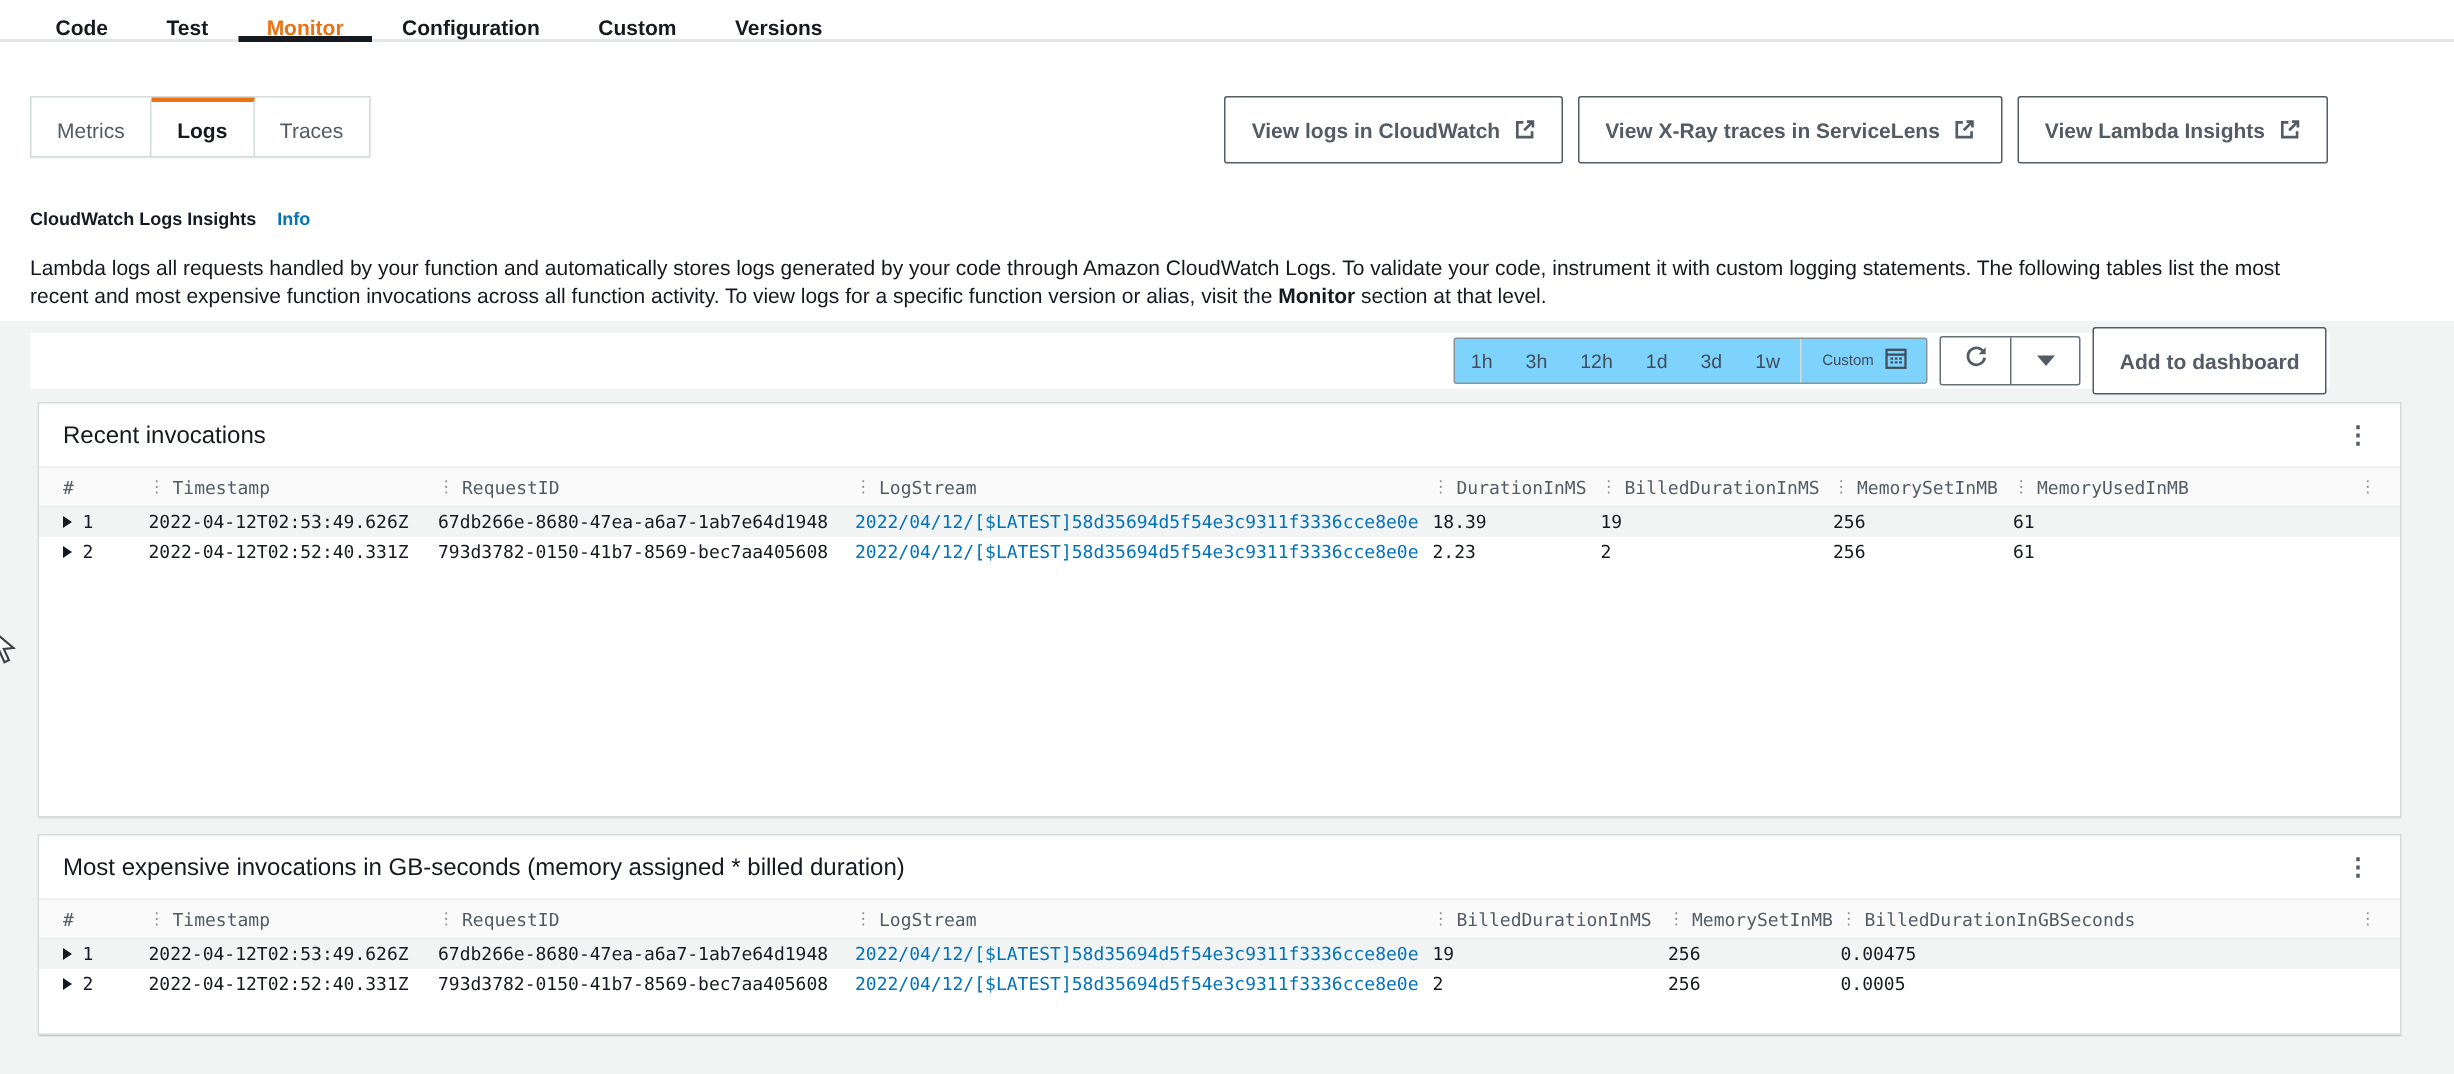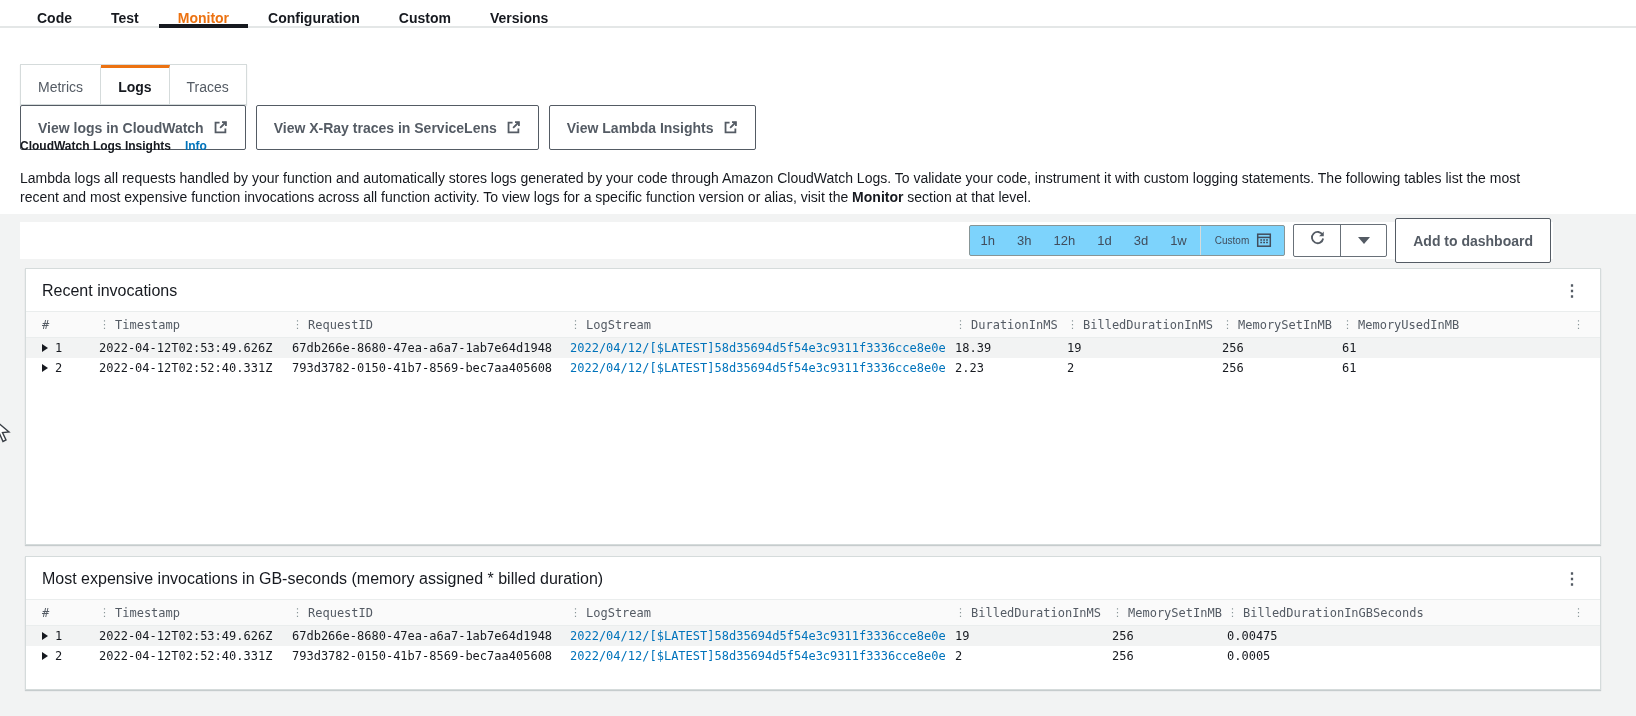--- a/index.html
+++ b/index.html
@@ -13,21 +13,21 @@
     border-bottom:2px solid #e4e7e7; background:#fff; }
   .tab { position:relative; display:flex; align-items:center; padding:0 19px;
     font-size:14px; font-weight:700; color:#16191f; cursor:pointer; }
   .tab-sep { width:1px; background:#d5dbdb; margin:10px 0; }
   .tab.active { color:#ec7211; }
   .tab.active::after { content:""; position:absolute; left:0; right:0; bottom:-2px;
     height:4px; background:#16191f; }
 
   
   .controls-row { position:absolute; top:64px; left:20px; right:84px;
-    display:flex; justify-content:space-between; align-items:flex-start;flex-direction:column; }
+    display:flex; justify-content:space-between; align-items:flex-start; }
   .segmented { display:inline-flex; border:1px solid #d5dbdb; background:#fff;
     box-shadow:0 1px 1px rgba(0,28,36,.12); }
   .seg { padding:11px 17px 9px; font-size:14px; color:#545b64; cursor:pointer;
     border-top:3px solid transparent; border-right:1px solid #d5dbdb; }
   .seg:last-child { border-right:none; }
   .seg.active { border-top:3px solid #ec7211; color:#16191f; font-weight:700; }
 
   .action-btns { display:flex; gap:10px; }
   .aws-btn { display:flex; align-items:center; gap:9px; height:45px; padding:0 17px;
     background:#fff; border:1px solid #545b64; border-radius:2px;

